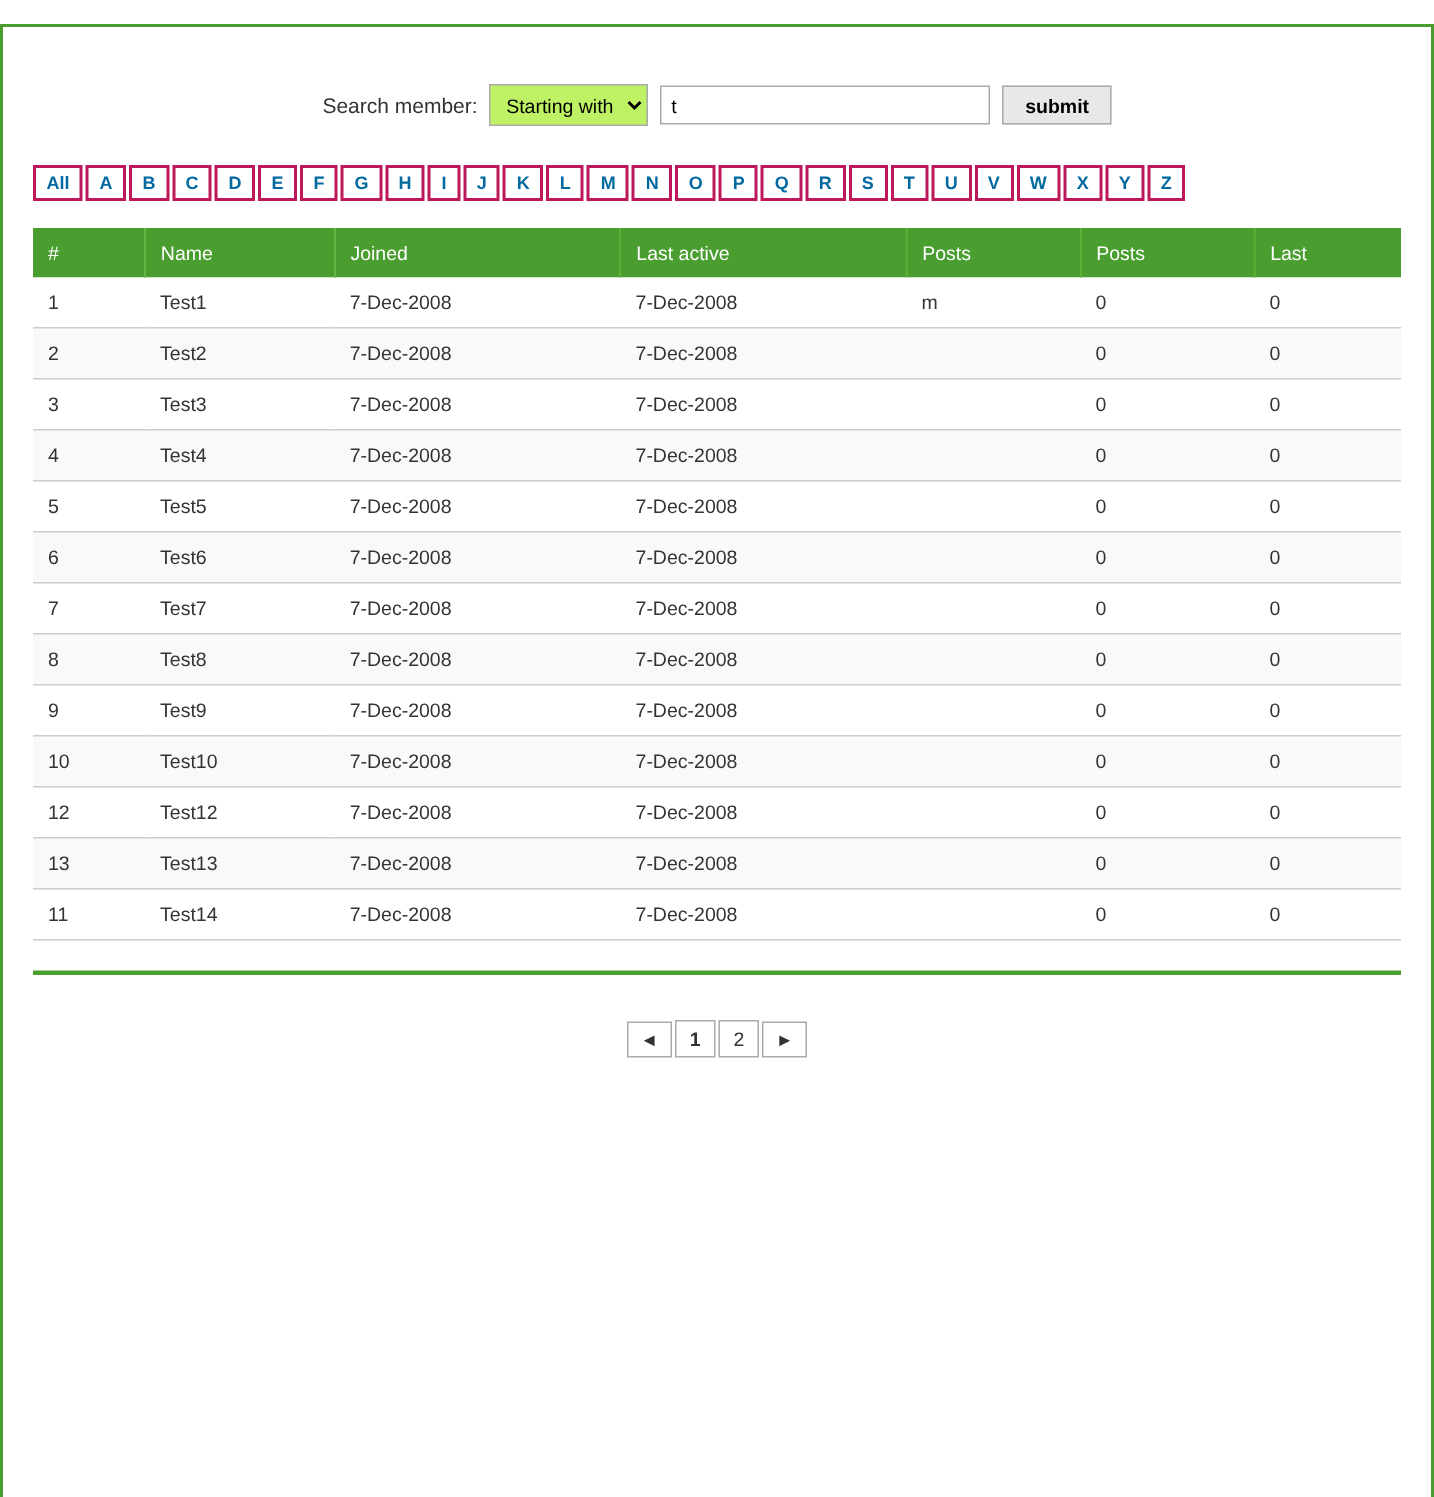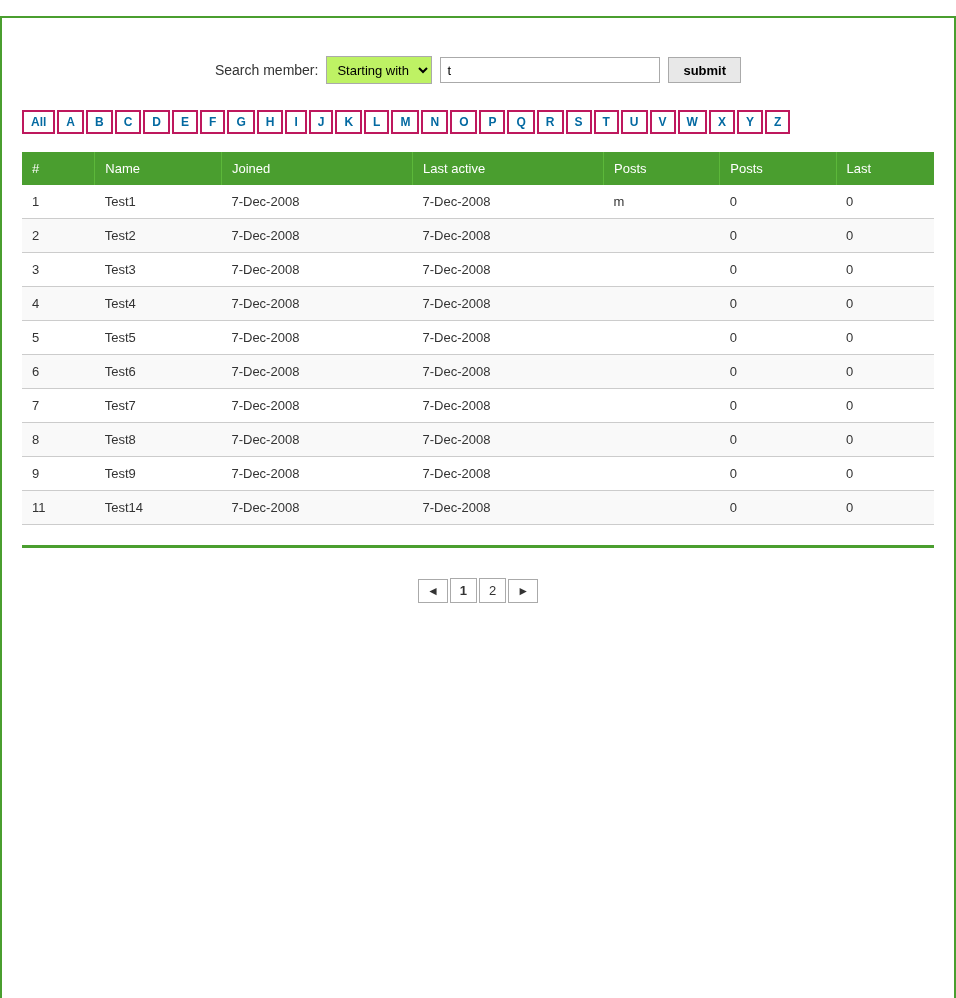--- a/index.html
+++ b/index.html
@@ -270,20 +270,47 @@
         <tr>
           <td>9</td>
           <td>Test9</td>
           <td>7-Dec-2008</td>
           <td>7-Dec-2008</td>
           <td></td>
           <td>0</td>
           <td>0</td>
         </tr>
         <tr>
+          <td>10</td>
+          <td>Test10</td>
+          <td>7-Dec-2008</td>
+          <td>7-Dec-2008</td>
+          <td></td>
+          <td>0</td>
+          <td>0</td>
+        </tr>
+        <tr>
+          <td>12</td>
+          <td>Test12</td>
+          <td>7-Dec-2008</td>
+          <td>7-Dec-2008</td>
+          <td></td>
+          <td>0</td>
+          <td>0</td>
+        </tr>
+        <tr>
+          <td>13</td>
+          <td>Test13</td>
+          <td>7-Dec-2008</td>
+          <td>7-Dec-2008</td>
+          <td></td>
+          <td>0</td>
+          <td>0</td>
+        </tr>
+        <tr>
           <td>11</td>
           <td>Test14</td>
           <td>7-Dec-2008</td>
           <td>7-Dec-2008</td>
           <td></td>
           <td>0</td>
           <td>0</td>
         </tr>
       </tbody>
   </table>

